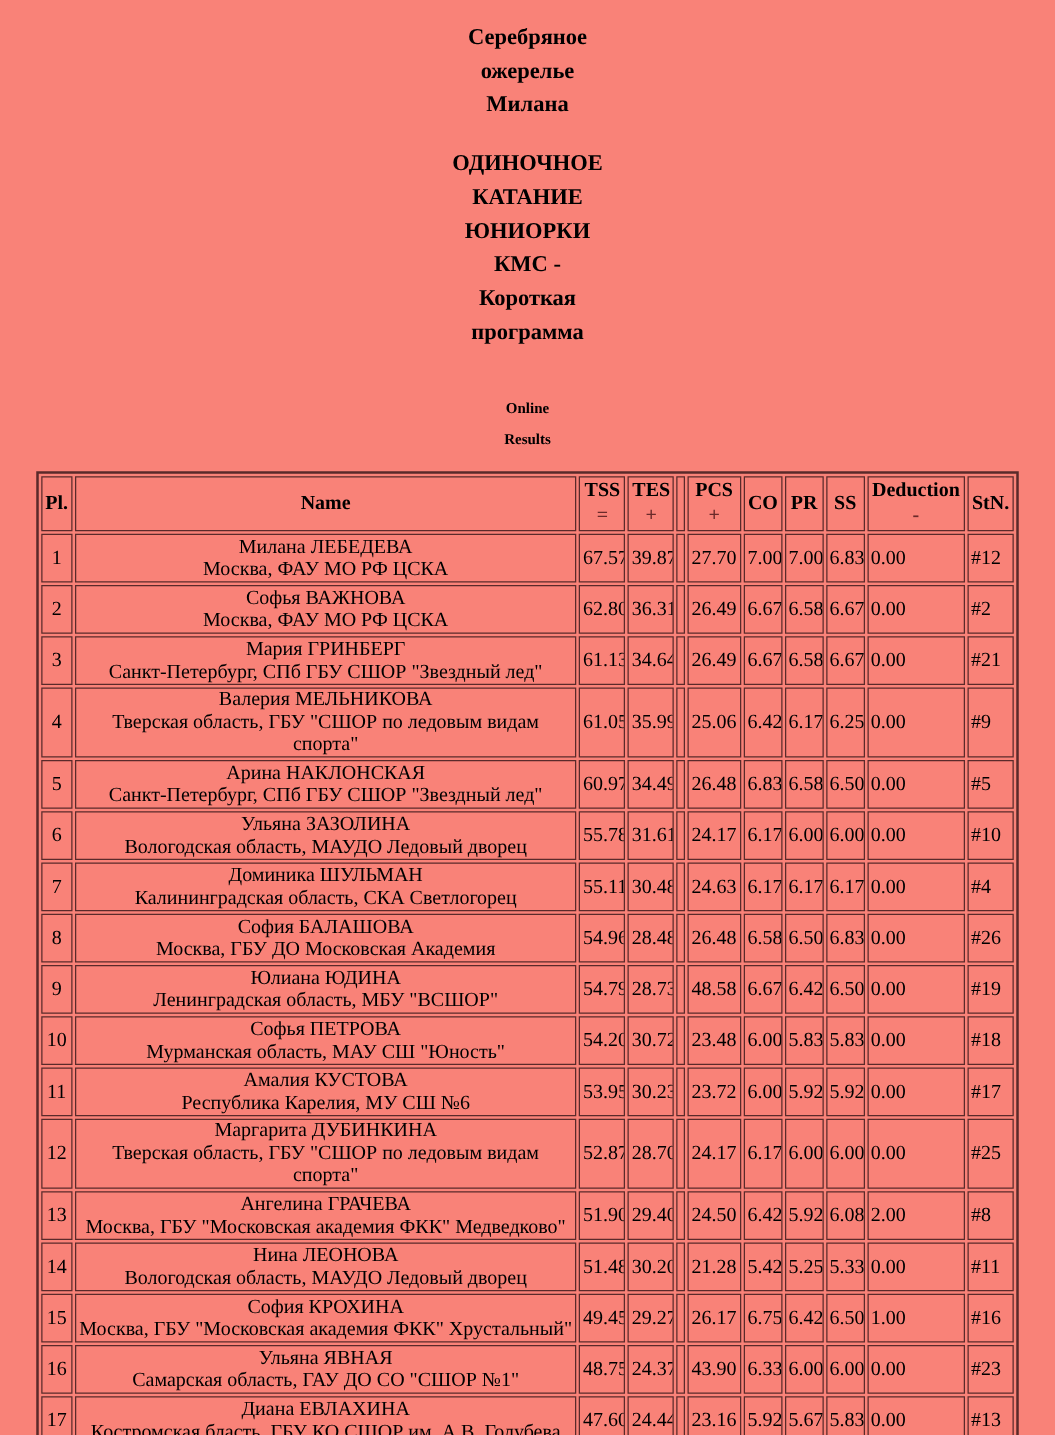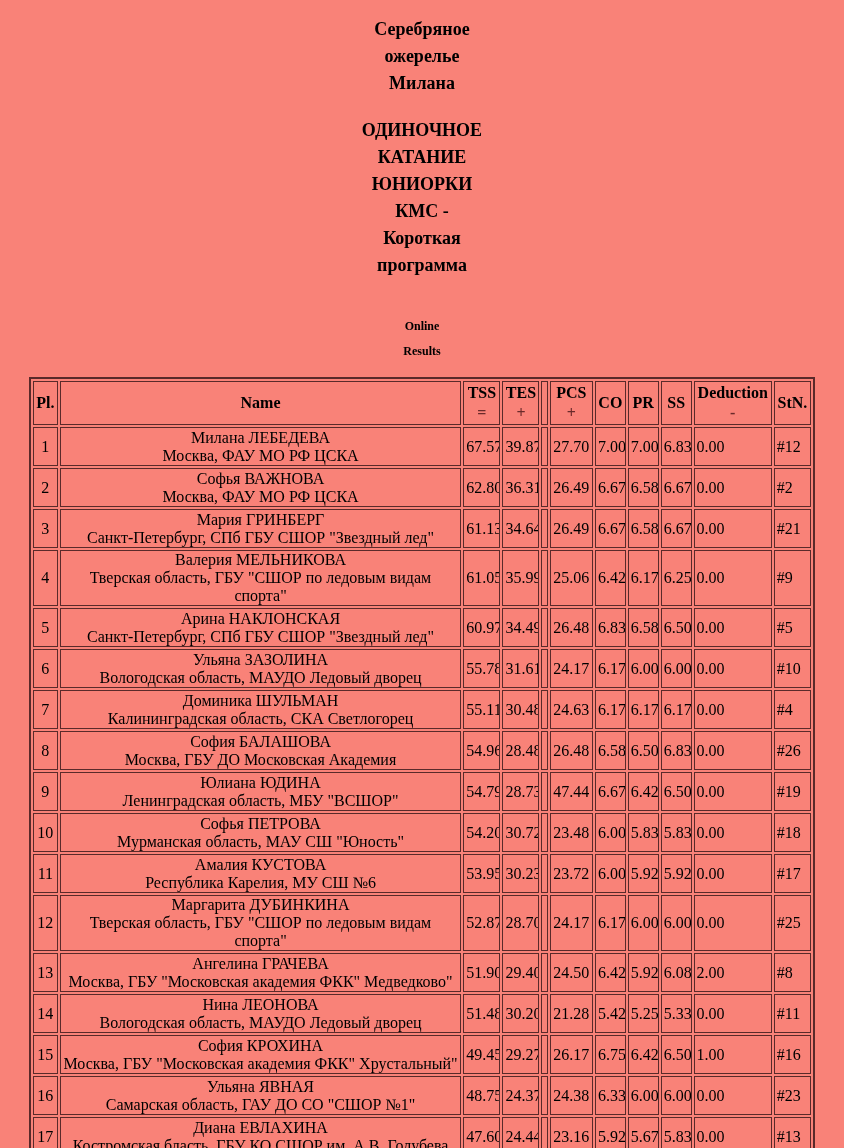--- a/index.html
+++ b/index.html
@@ -279,21 +279,21 @@
 
   <tr>
     <td class="c-pl">9</td>
     <td class="c-name">
       <div>Юлиана ЮДИНА</div>
       <div>Ленинградская область, МБУ "ВСШОР"</div>
     </td>
     <td class="c-num">54.79</td>
     <td class="c-num">28.73</td>
     <td class="c-num"></td>
-    <td class="c-num">47.44</td>
+    <td class="c-num">48.58</td>
     <td class="c-num">6.67</td>
     <td class="c-num">6.42</td>
     <td class="c-num">6.50</td>
     <td class="c-ded">0.00</td>
     <td class="c-stn">#19</td>
   </tr>
 
   <tr>
     <td class="c-pl">10</td>
     <td class="c-name">
@@ -398,21 +398,21 @@
 
   <tr>
     <td class="c-pl">16</td>
     <td class="c-name">
       <div>Ульяна ЯВНАЯ</div>
       <div>Самарская область, ГАУ ДО СО "СШОР №1"</div>
     </td>
     <td class="c-num">48.75</td>
     <td class="c-num">24.37</td>
     <td class="c-num"></td>
-    <td class="c-num">24.38</td>
+    <td class="c-num">43.90</td>
     <td class="c-num">6.33</td>
     <td class="c-num">6.00</td>
     <td class="c-num">6.00</td>
     <td class="c-ded">0.00</td>
     <td class="c-stn">#23</td>
   </tr>
 
   <tr>
     <td class="c-pl">17</td>
     <td class="c-name">

